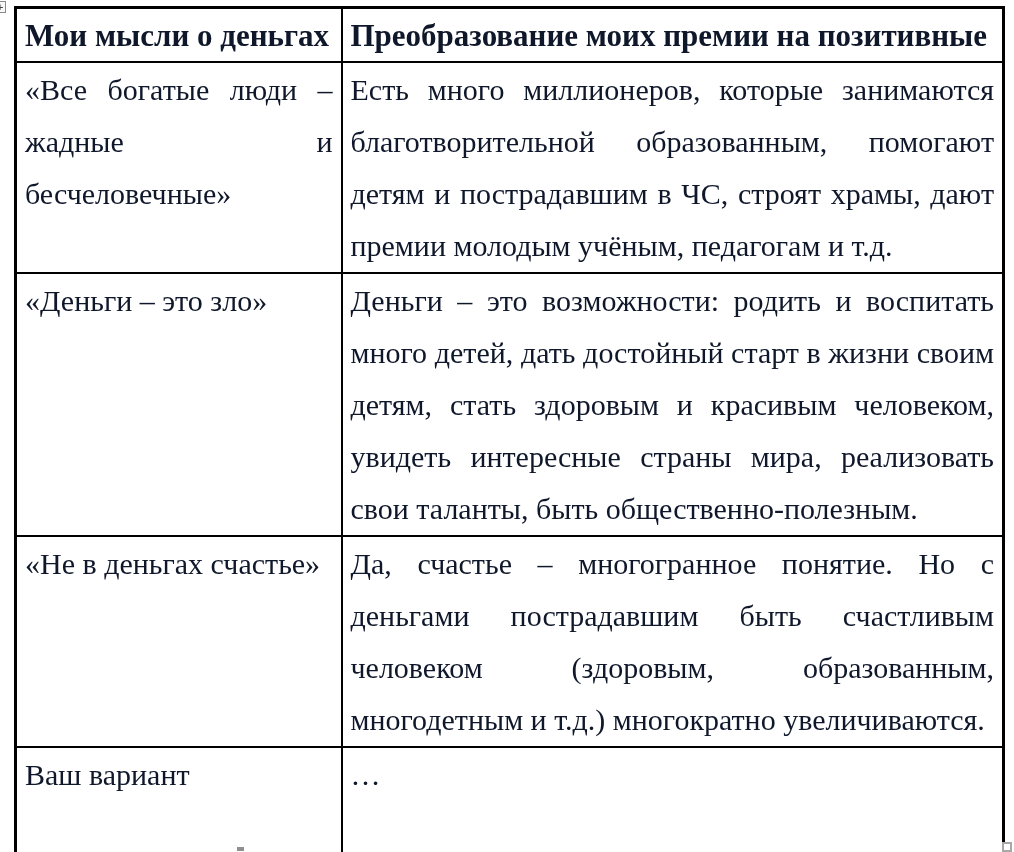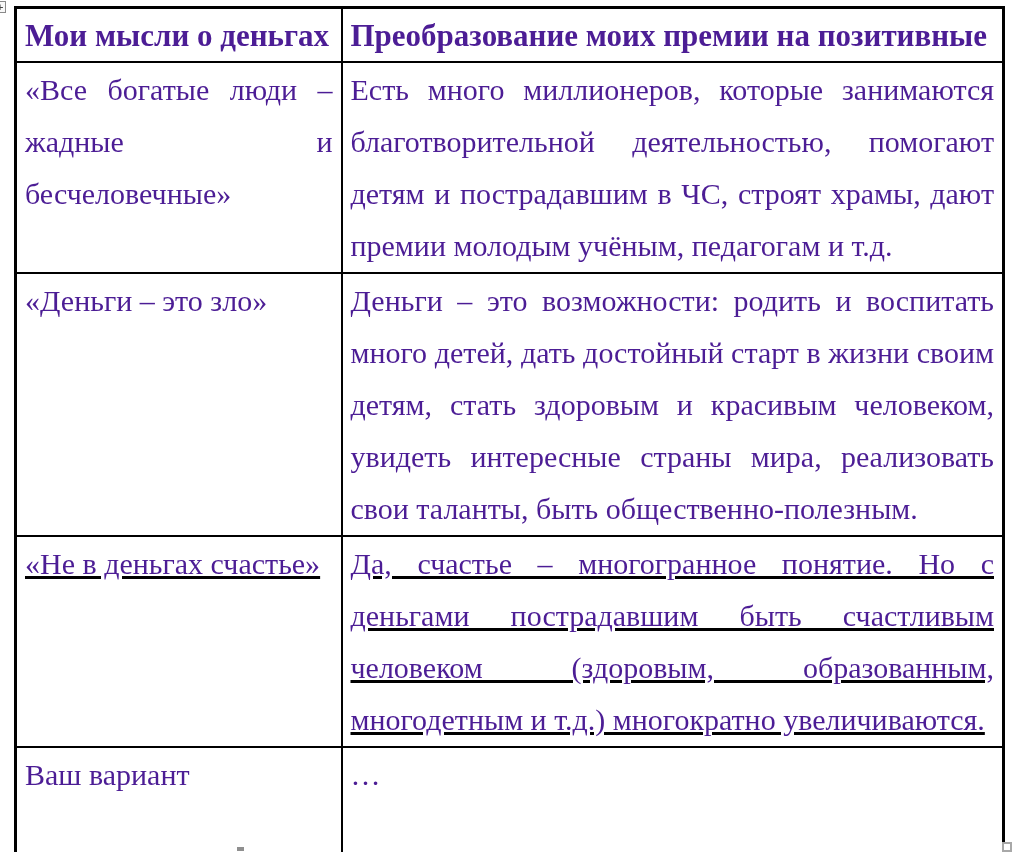--- a/index.html
+++ b/index.html
@@ -25,39 +25,39 @@
     border-collapse: collapse;
     table-layout: fixed;
     background: #ffffff;
     border: 3px solid #000000;
   }
   col.c1 { width: 326px; }
   col.c2 { width: 662px; }
   th, td {
     border: 2px solid #000000;
     vertical-align: top;
-    color: #4c1d95;
+    color: #0f172a;
     padding: 1px 8px 0 8px;
     font-size: 30px;
     line-height: 52px;
     text-align: justify;
     overflow: hidden;
   }
   th {
     font-weight: bold;
     text-align: left;
     font-size: 31px;
     line-height: 50px;
     padding-top: 2px;
     white-space: nowrap;
   }
   tr.header-row { height: 54px; }
   tr.row-1 { height: 207px; }
   tr.row-2 { height: 230px; }
-  tr.row-3 { height: 202px; text-decoration: underline; }
+  tr.row-3 { height: 202px; }
   tr.row-4 { height: 124px; }
 
   .move-handle {
     position: absolute;
     left: -6px;
     top: 1px;
     width: 12px;
     height: 12px;
     border: 1px solid #8a8a8a;
     background: #f8f8f8;
@@ -104,21 +104,21 @@
         <col class="c1">
         <col class="c2">
       </colgroup>
     <tbody>
       <tr class="header-row">
         <th>Мои мысли о деньгах</th>
         <th>Преобразование моих премии на позитивные</th>
       </tr>
       <tr class="row-1">
         <td>«Все богатые люди – жадные и бесчеловечные»</td>
-        <td>Есть много миллионеров, которые занимаются благотворительной деятельностью, помогают детям и пострадавшим в ЧС, строят храмы, дают премии молодым учёным, педагогам и т.д.</td>
+        <td>Есть много миллионеров, которые занимаются благотворительной образованным, помогают детям и пострадавшим в ЧС, строят храмы, дают премии молодым учёным, педагогам и т.д.</td>
       </tr>
       <tr class="row-2">
         <td>«Деньги – это зло»</td>
         <td>Деньги – это возможности: родить и воспитать много детей, дать достойный старт в жизни своим детям, стать здоровым и красивым человеком, увидеть интересные страны мира, реализовать свои таланты, быть общественно-полезным.</td>
       </tr>
       <tr class="row-3">
         <td>«Не в деньгах счастье»</td>
         <td>Да, счастье – многогранное понятие. Но с деньгами пострадавшим быть счастливым человеком (здоровым, образованным, многодетным и т.д.) многократно увеличиваются.</td>
       </tr>
       <tr class="row-4">

